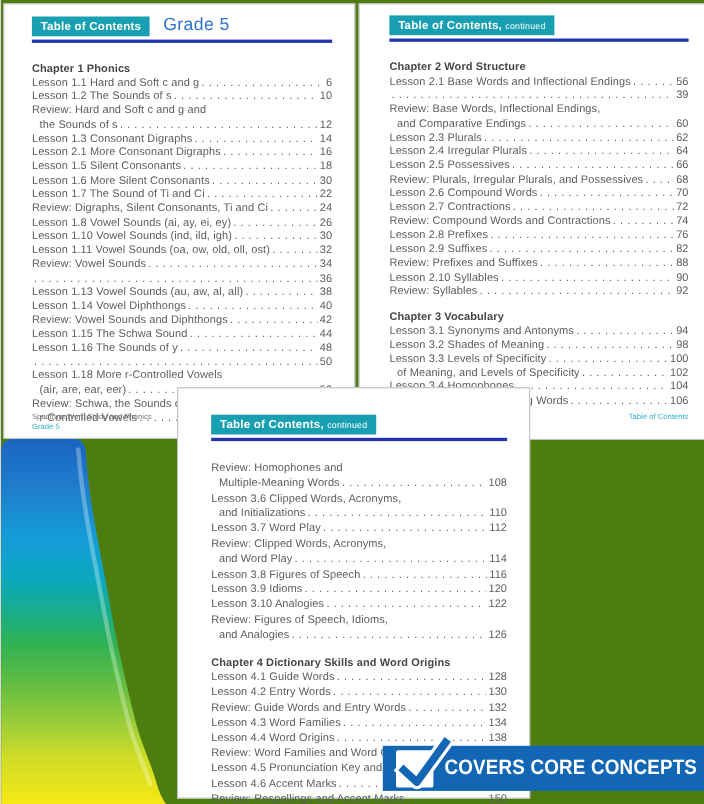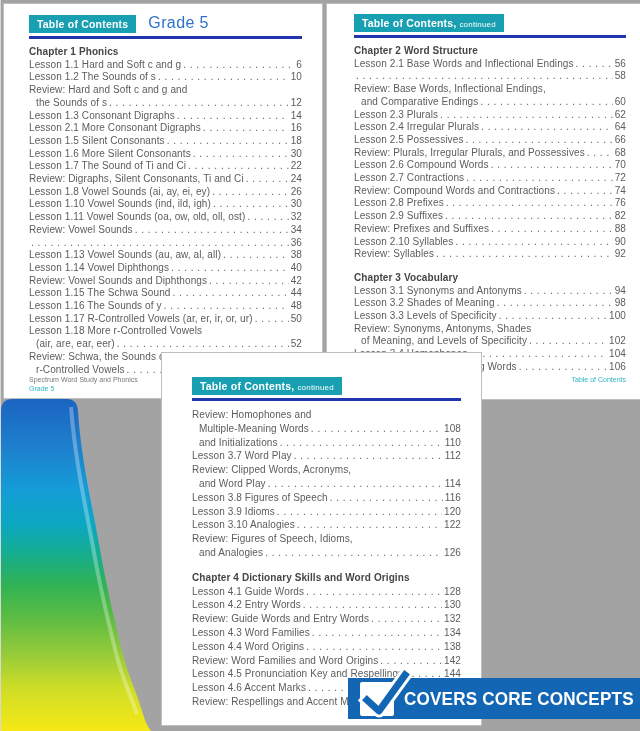--- a/index.html
+++ b/index.html
@@ -1,33 +1,33 @@
 <!DOCTYPE html>
 <html><head>
 <meta charset="utf-8">
 <style>
   html,body{margin:0;padding:0;background:#fff;}
-  .canvas{position:relative;width:640px;height:731px;background:#a3a3a3;overflow:hidden;
+  .canvas{position:relative;width:640px;height:731px;background:#4d7c0f;overflow:hidden;
           font-family:"Liberation Sans",sans-serif;border-left:1px solid #d8d8d8;box-sizing:border-box;}
   .page{position:absolute;background:#fff;border:1px solid #bfbfbf;box-sizing:border-box;}
   .page1{left:2px;top:3px;width:320px;height:396px;z-index:2;}
   .page2{left:325px;top:3px;width:323px;height:397px;z-index:2;}
   .page3{left:160px;top:352px;width:321px;height:374px;z-index:3;}
   .pad1{padding:10px 20px 0 25px;}
   .pad2{padding:10px 22px 0 27px;}
   .pad3{padding:24px 20px 0 30px;}
   .toc-header{display:flex;align-items:baseline;}
   .tag{display:inline-flex;align-items:baseline;background:#189fb1;color:#fff;
        font-weight:bold;font-size:10.5px;padding:3px 8px;letter-spacing:.2px;}
   .tag .suffix{font-size:8px;margin-left:3px;font-weight:normal;}
   .tag .suffix:empty{display:none;}
   .grade-title{color:#2d74c8;font-size:16px;margin-left:12px;letter-spacing:.4px;}
   .grade-title:empty{display:none;}
   .rule{height:3px;background:#2136ae;margin-top:3px;}
-  .toc-body{margin-top:7px;color:#5b5c5e;font-size:10px;letter-spacing:.1px;}
+  .toc-body{margin-top:18px;color:#5b5c5e;font-size:10px;letter-spacing:.1px;}
   .page1 .toc-body,.page2 .toc-body{line-height:12.7px;}
   .page3 .toc-body{line-height:13.8px;}
   .toc-heading{font-weight:bold;color:#454648;}
   .toc-row{display:flex;align-items:baseline;}
   .toc-row .t{white-space:nowrap;}
   .toc-row.indent .t{padding-left:7px;}
   .dots{flex:1;overflow:hidden;white-space:nowrap;margin:0 2px;}
   .dots::after{content:". . . . . . . . . . . . . . . . . . . . . . . . . . . . . . . . . . . . . . . . . . . . . . . . . . . . . . . . . . . . . . . . . . . .";letter-spacing:.5px;}
   .pnum{text-align:right;}
   .toc-section + .toc-section{margin-top:11px;}
@@ -168,21 +168,20 @@
             <span class="t">Lesson 1.15 The Schwa Sound</span>
             <span class="dots"></span>
             <span class="pnum">44</span>
           </div>
           <div class="toc-row">
             <span class="t">Lesson 1.16 The Sounds of y</span>
             <span class="dots"></span>
             <span class="pnum">48</span>
           </div>
           <div class="toc-row">
-            <span class="t">Lesson 1.17 R-Controlled Vowels (ar, er, ir, or, ur)</span>
             <span class="dots"></span>
             <span class="pnum">50</span>
           </div>
           <div class="toc-row">
             <span class="t">Lesson 1.18 More r-Controlled Vowels</span>
           </div>
           <div class="toc-row indent">
             <span class="t">(air, are, ear, eer)</span>
             <span class="dots"></span>
             <span class="pnum">52</span>
@@ -214,21 +213,21 @@
     <div class="toc-body">
         <div class="toc-section">
           <div class="toc-heading">Chapter 2 Word Structure</div>
           <div class="toc-row">
             <span class="t">Lesson 2.1 Base Words and Inflectional Endings</span>
             <span class="dots"></span>
             <span class="pnum">56</span>
           </div>
           <div class="toc-row">
             <span class="dots"></span>
-            <span class="pnum">58</span>
+            <span class="pnum">39</span>
           </div>
           <div class="toc-row">
             <span class="t">Review: Base Words, Inflectional Endings,</span>
           </div>
           <div class="toc-row indent">
             <span class="t">and Comparative Endings</span>
             <span class="dots"></span>
             <span class="pnum">60</span>
           </div>
           <div class="toc-row">
@@ -301,23 +300,20 @@
           </div>
           <div class="toc-row">
             <span class="t">Lesson 3.2 Shades of Meaning</span>
             <span class="dots"></span>
             <span class="pnum">98</span>
           </div>
           <div class="toc-row">
             <span class="t">Lesson 3.3 Levels of Specificity</span>
             <span class="dots"></span>
             <span class="pnum">100</span>
-          </div>
-          <div class="toc-row">
-            <span class="t">Review: Synonyms, Antonyms, Shades</span>
           </div>
           <div class="toc-row indent">
             <span class="t">of Meaning, and Levels of Specificity</span>
             <span class="dots"></span>
             <span class="pnum">102</span>
           </div>
           <div class="toc-row">
             <span class="t">Lesson 3.4 Homophones</span>
             <span class="dots"></span>
             <span class="pnum">104</span>
@@ -343,20 +339,23 @@
     <div class="toc-body">
         <div class="toc-section">
           <div class="toc-row">
             <span class="t">Review: Homophones and</span>
           </div>
           <div class="toc-row indent">
             <span class="t">Multiple-Meaning Words</span>
             <span class="dots"></span>
             <span class="pnum">108</span>
           </div>
+          <div class="toc-row">
+            <span class="t">Lesson 3.6 Clipped Words, Acronyms,</span>
+          </div>
           <div class="toc-row indent">
             <span class="t">and Initializations</span>
             <span class="dots"></span>
             <span class="pnum">110</span>
           </div>
           <div class="toc-row">
             <span class="t">Lesson 3.7 Word Play</span>
             <span class="dots"></span>
             <span class="pnum">112</span>
           </div>

